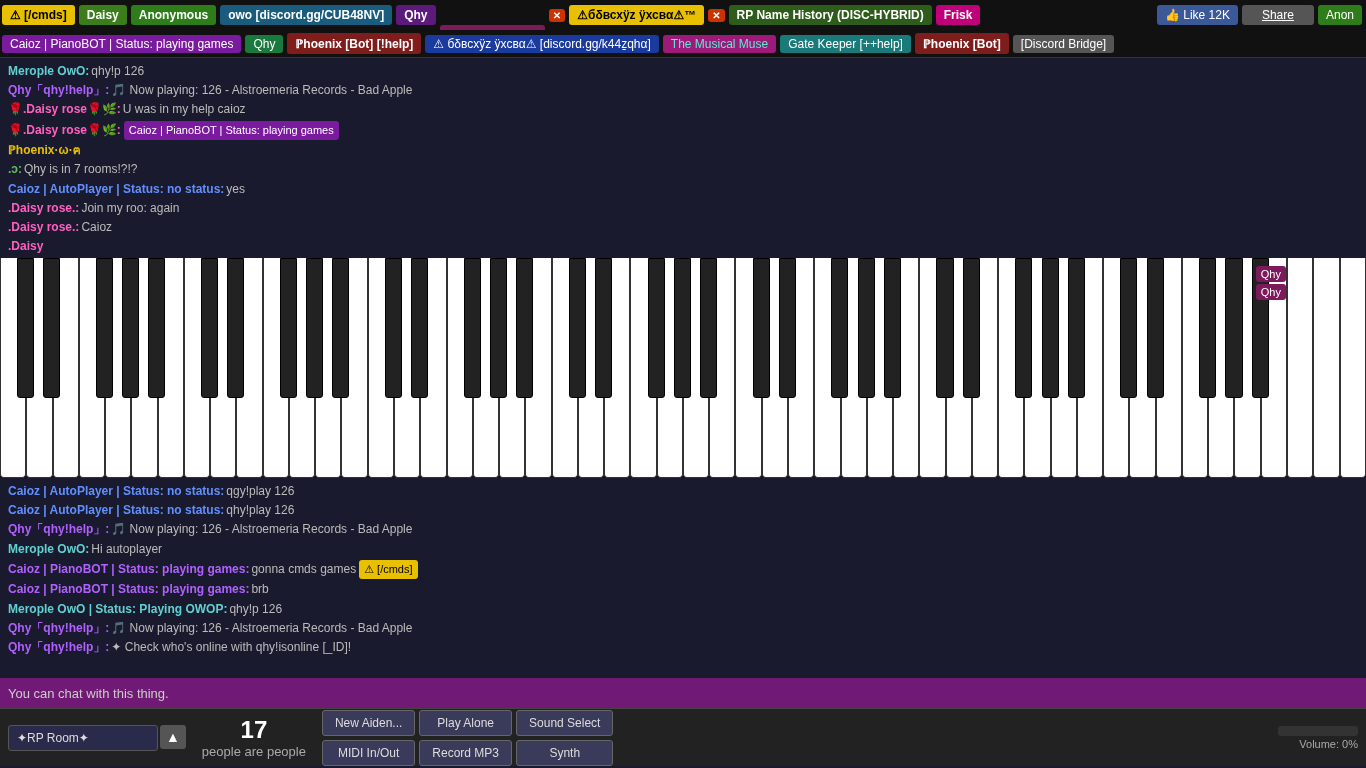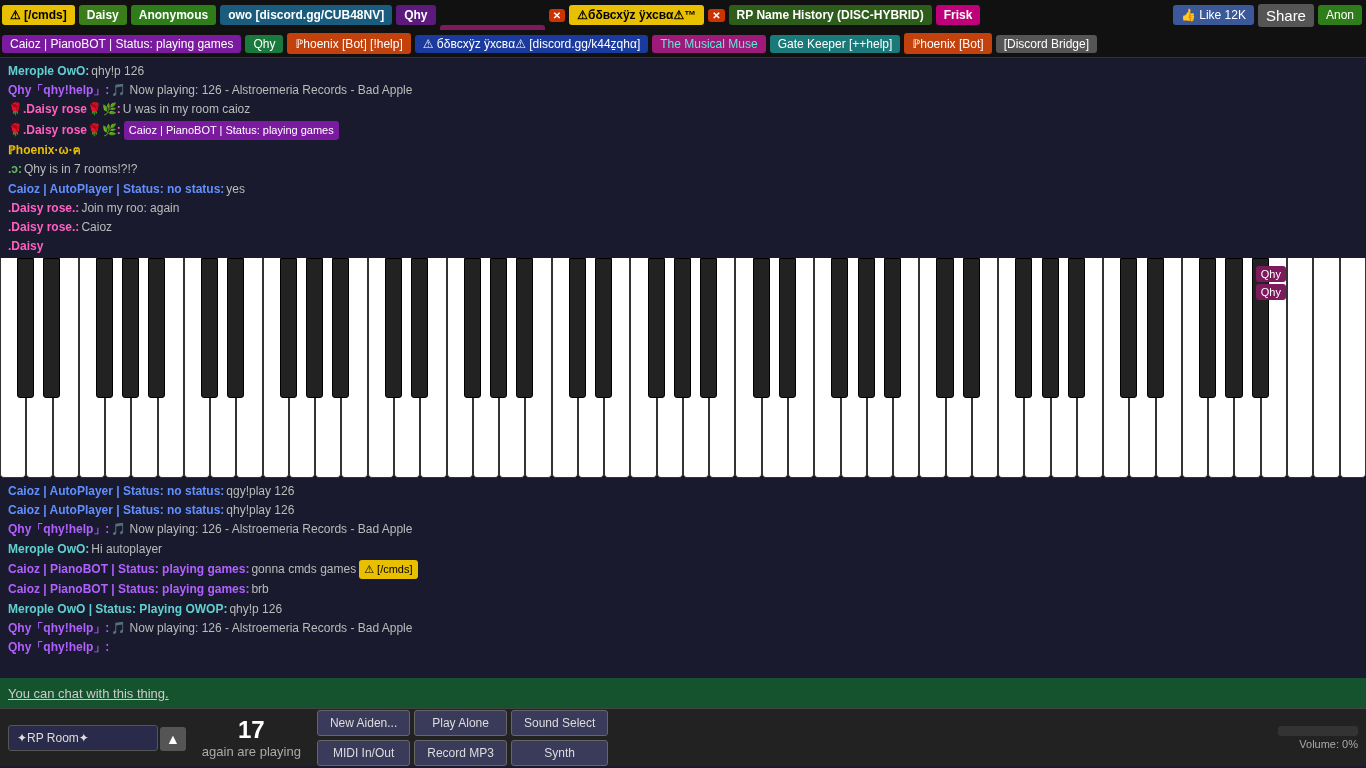--- a/index.html
+++ b/index.html
@@ -38,21 +38,21 @@
     .tab-cmds { background: #e8c000; color: #000; }
     .tab-aiden { background: #3a7d1a; color: #fff; }
     .tab-anonymous { background: #2e7d1a; color: #fff; }
     .tab-owo { background: #1a5c7d; color: #fff; }
     .tab-qhy { background: #5c1a7d; color: #fff; }
     .tab-qhy2 { background: #7d1a5c; color: #5eead4; margin-top: 44px; }
     .tab-rp { background: #2e5c1a; color: #fff; }
     .tab-frisk { background: #c0007a; color: #fff; }
     .tab-close { background: #cc3300; color: #fff; border-radius: 3px; padding: 1px 4px; font-size: 10px; cursor: pointer; }
     .fb-btn { background: #3b5998; color: #fff; padding: 3px 8px; border-radius: 3px; font-size: 12px; margin-left: auto; }
-    .share-btn { background: #555; color: #fff; padding: 3px 8px; border-radius: 3px; font-size: 15px; }
+    .share-btn { background: #555; color: #fff; padding: 3px 20px; border-radius: 3px; font-size: 12px; text-decoration: underline; }
     .anon-btn { background: #2e7d1a; color: #fff; padding: 3px 8px; border-radius: 3px; font-size: 12px; }
 
     
     #tabs-row2 {
       display: flex;
       align-items: center;
       height: 28px;
       background: #111;
       flex-wrap: nowrap;
       overflow: hidden;
@@ -61,21 +61,21 @@
     .tab2 {
       padding: 2px 8px;
       margin: 2px 2px;
       border-radius: 3px;
       font-size: 12px;
       cursor: pointer;
       white-space: nowrap;
     }
     .tab2-purple { background: #7a1a9e; color: #fff; }
     .tab2-green { background: #1a7a3e; color: #fff; }
-    .tab2-red { background: #c2410c; color: #fff; }
+    .tab2-red { background: #7f1d1d; color: #fff; font-weight: bold; }
     .tab2-blue { background: #1a3a9e; color: #fff; }
     .tab2-pink { background: #9e1a7a; color: #5eead4; }
     .tab2-teal { background: #1a7a7a; color: #fff; }
     .tab2-gray { background: #555; color: #fff; }
 
     
     #chat-area {
       background: #1a1a2e;
       height: 200px;
       overflow-y: auto;
@@ -160,27 +160,26 @@
     }
 
     
     #chat-input-row {
       display: flex;
       height: 30px;
       background: #111;
     }
     #chat-input {
       flex: 1;
-      background: #14532d;
+      background: #701a75;
       border: none;
       color: #ccc;
       padding: 4px 8px;
       font-size: 13px;
       outline: none;
-      text-decoration: underline;
     }
 
     
     #bottom-controls {
       display: flex;
       align-items: center;
       height: 58px;
       background: #222;
       border-top: 1px solid #444;
       padding: 4px 8px;
@@ -305,21 +304,21 @@
   <div class="msg">
     <span class="msg-user color-cyan">Merople OwO:</span>
     <span class="msg-text">qhy!p 126</span>
   </div>
   <div class="msg">
     <span class="msg-user color-purple">Qhy「qhy!help」:</span>
     <span class="msg-text">🎵 Now playing: 126 - Alstroemeria Records - Bad Apple</span>
   </div>
   <div class="msg">
     <span class="msg-user color-pink">🌹.Daisy rose🌹🌿:</span>
-    <span class="msg-text">U was in my room caioz</span>
+    <span class="msg-text">U was in my help caioz</span>
   </div>
   <div class="msg">
     <span class="msg-user color-pink">🌹.Daisy rose🌹🌿:</span>
     <span class="tooltip-bubble">Caioz | PianoBOT | Status: playing games</span>
   </div>
   <div class="msg">
     <span class="msg-user color-yellow">ℙhoenix·ω·ฅ</span>
   </div>
   <div class="msg">
     <span class="msg-user color-green">.ɔ:</span>
@@ -542,39 +541,40 @@
   <div class="msg">
     <span class="msg-user color-cyan">Merople OwO | Status: Playing OWOP:</span>
     <span class="msg-text">qhy!p 126</span>
   </div>
   <div class="msg">
     <span class="msg-user color-purple">Qhy「qhy!help」:</span>
     <span class="msg-text">🎵 Now playing: 126 - Alstroemeria Records - Bad Apple</span>
   </div>
   <div class="msg">
     <span class="msg-user color-purple">Qhy「qhy!help」:</span>
+    <span class="msg-text">✦ Check who's online with qhy!isonline [_ID]!</span>
   </div>
 </div>
 
 <div id="chat-input-row">
   <input id="chat-input" type="text" value="You can chat with this thing." placeholder="You can chat with this thing." style="">
 </div>
 
 <div id="bottom-controls">
 
-  <div style="display:flex; align-items:flex-end; gap:2px;">
+  <div style="display:flex; align-items:flex-start; gap:2px;">
     <div class="room-selector">
       <span>✦RP Room✦</span>
     </div>
     <button class="room-arrow">▲</button>
   </div>
 
   <div style="display:flex; flex-direction:column; align-items:center; margin: 0 8px;">
     <span id="people-count">17</span>
-    <span id="people-label">again are playing</span>
+    <span id="people-label">people are people</span>
   </div>
 
   <div class="controls-grid">
     <button class="ctrl-btn">New Aiden...</button>
     <button class="ctrl-btn">Play Alone</button>
     <button class="ctrl-btn">Sound Select</button>
     <button class="ctrl-btn">MIDI In/Out</button>
     <button class="ctrl-btn">Record MP3</button>
     <button class="ctrl-btn">Synth</button>
   </div>

